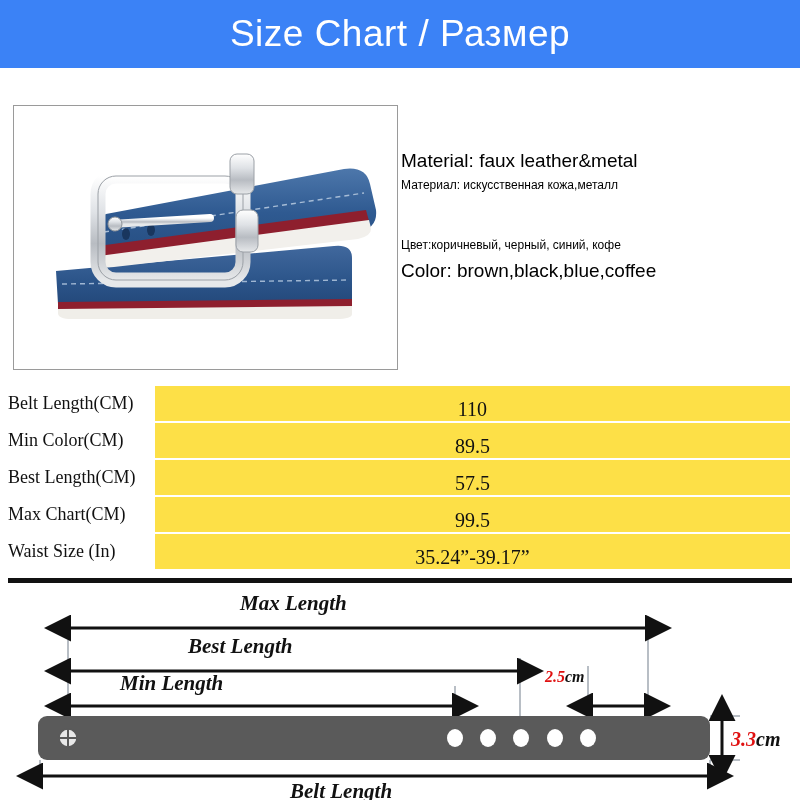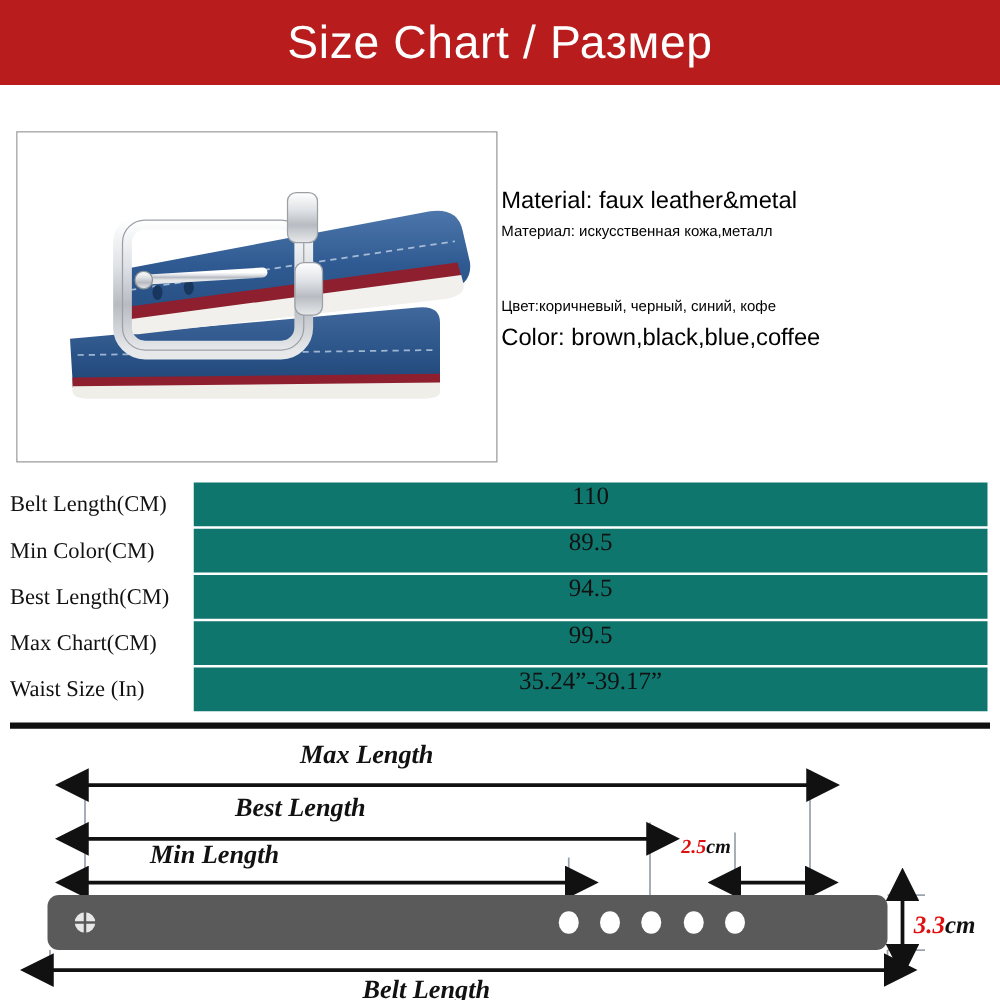--- a/index.html
+++ b/index.html
@@ -13,21 +13,21 @@
     position: relative;
     font-family: "Liberation Sans", sans-serif;
     overflow: hidden;
   }
 
   
   .header-banner {
     position: absolute;
     left: 0; top: 0;
     width: 800px; height: 68px;
-    background: #b91c1c;
+    background: #3b82f6;
     display: flex;
     align-items: center;
     justify-content: center;
   }
   .header-title {
     color: #ffffff;
     font-family: "Liberation Sans", sans-serif;
     font-size: 37px;
     font-weight: 400;
     letter-spacing: 0.5px;
@@ -84,23 +84,23 @@
     align-items: center;
     font-family: "Liberation Serif", serif;
     font-size: 18px;
     color: #111111;
     white-space: nowrap;
   }
   .size-row-bar {
     position: absolute;
     left: 155px; top: 0;
     width: 635px; height: 35px;
-    background: #0f766e;
+    background: #fde047;
     display: flex;
-    align-items: flex-start;
+    align-items: flex-end;
     justify-content: center;
   }
   .size-row-value {
     font-family: "Liberation Serif", serif;
     font-size: 20px;
     color: #111111;
     white-space: nowrap;
   }
 
   
@@ -222,21 +222,21 @@
   <div class="size-row">
     <div class="size-row-label">Min Color(CM)</div>
     <div class="size-row-bar">
       <span class="size-row-value">89.5</span>
     </div>
   </div>
 
   <div class="size-row">
     <div class="size-row-label">Best Length(CM)</div>
     <div class="size-row-bar">
-      <span class="size-row-value">94.5</span>
+      <span class="size-row-value">57.5</span>
     </div>
   </div>
 
   <div class="size-row">
     <div class="size-row-label">Max Chart(CM)</div>
     <div class="size-row-bar">
       <span class="size-row-value">99.5</span>
     </div>
   </div>
 

